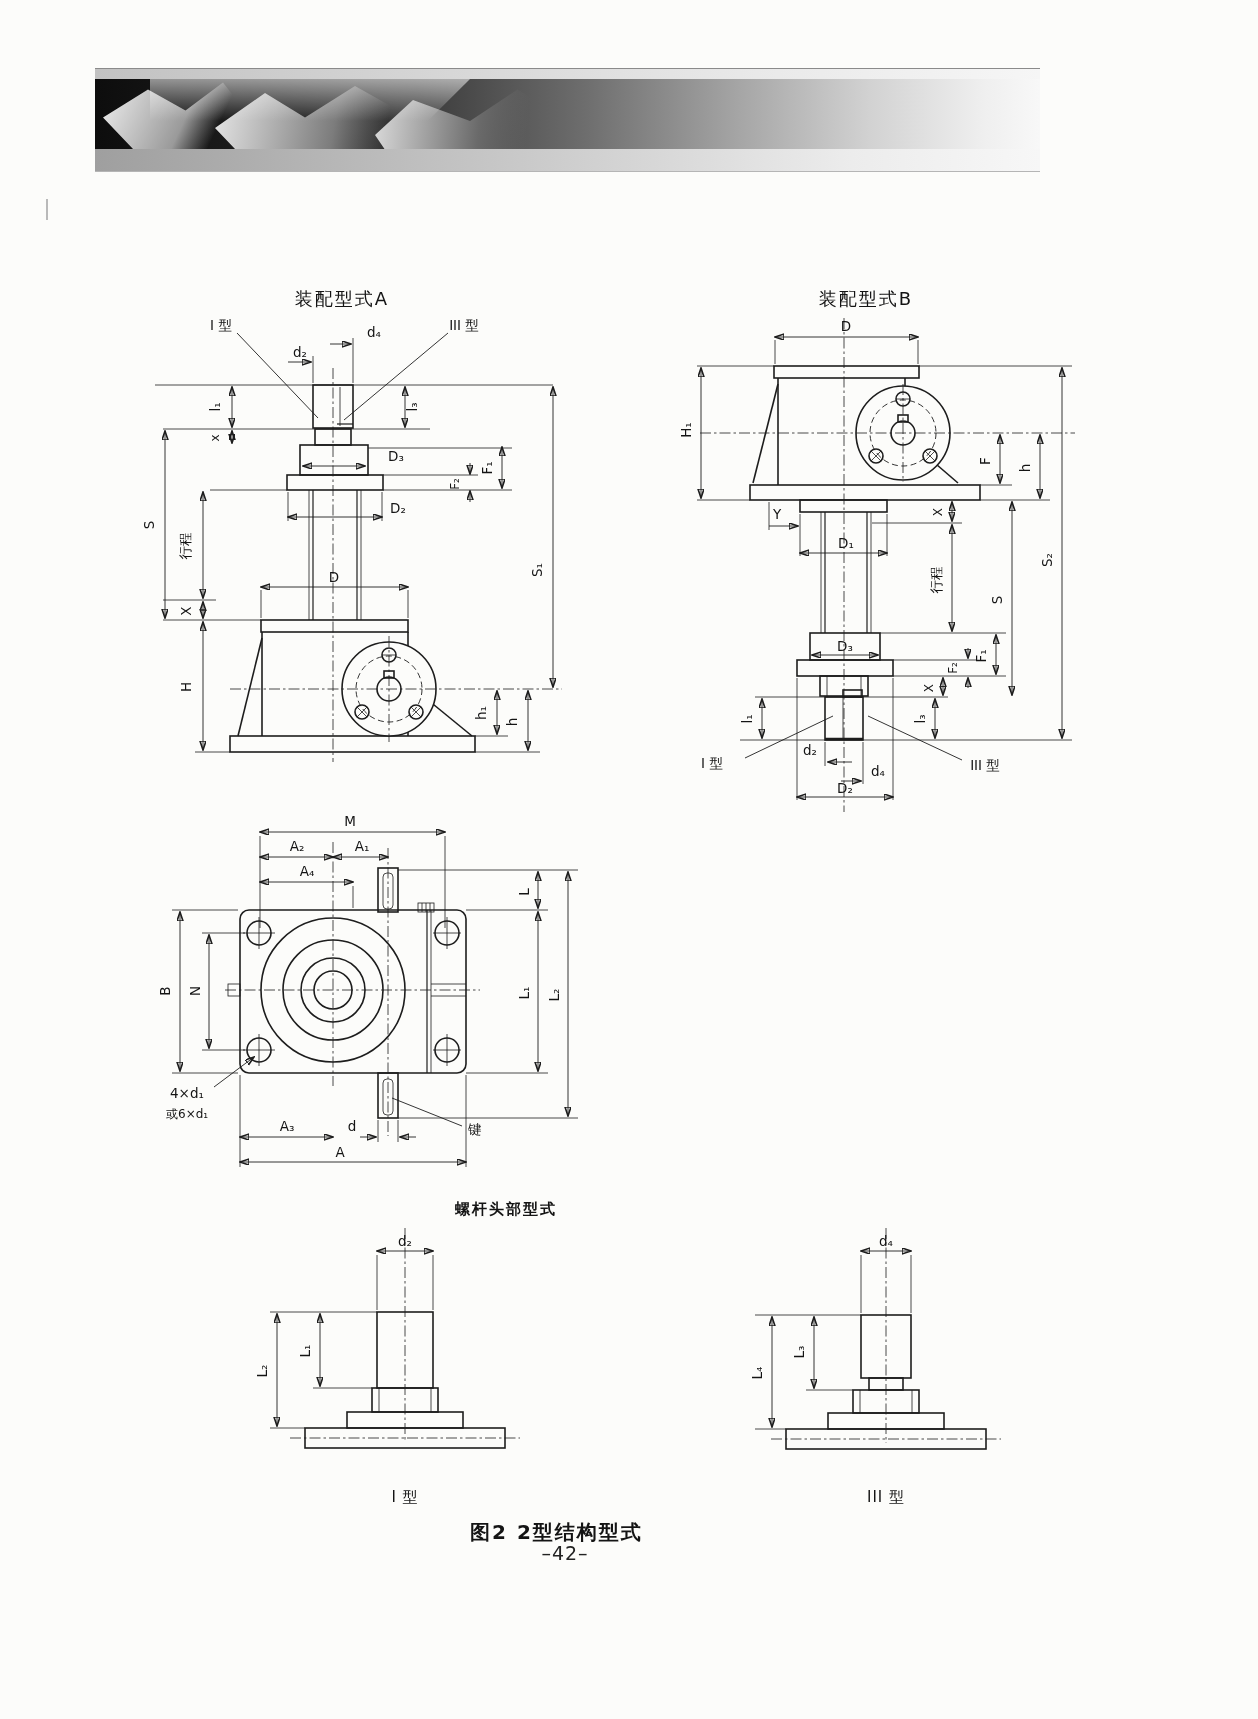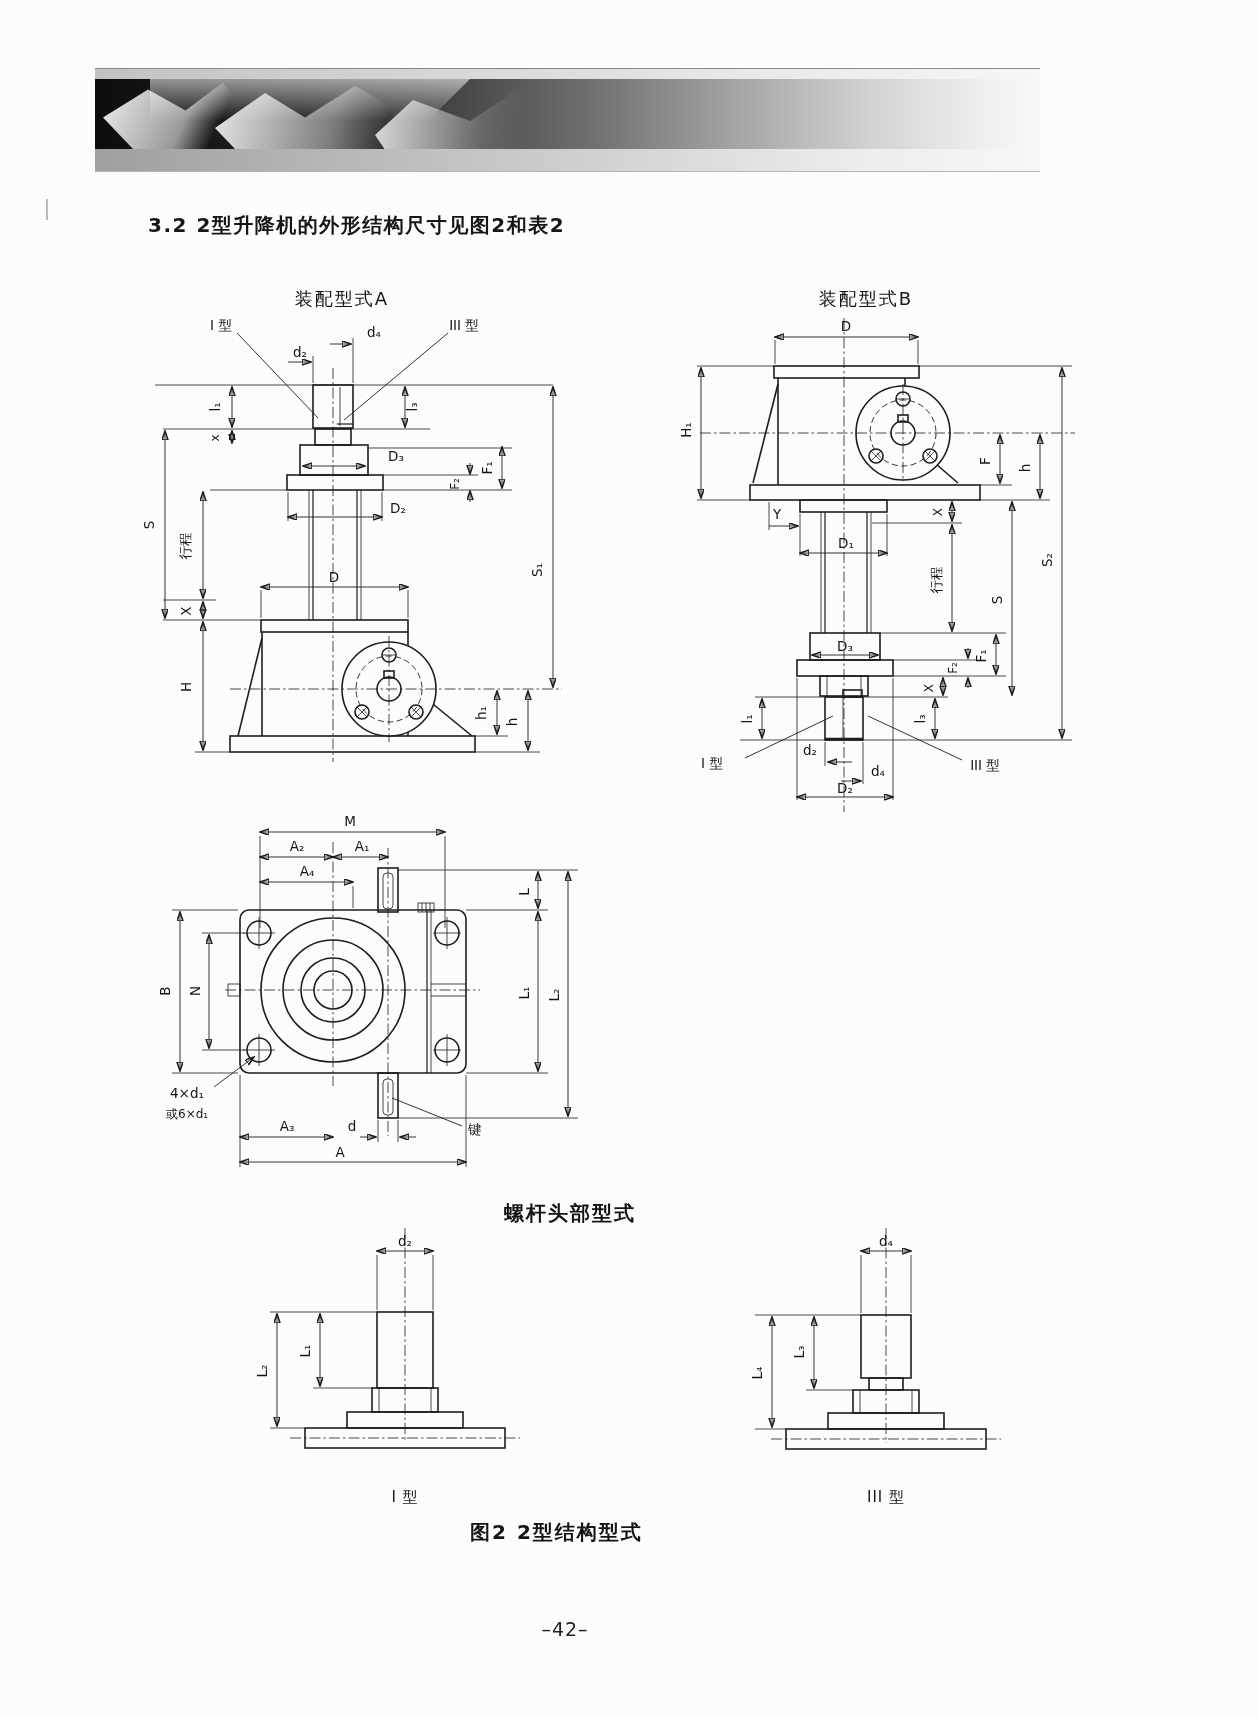--- a/index.html
+++ b/index.html
@@ -13,23 +13,23 @@
   .band-main{position:relative;height:70px;overflow:hidden;
     background:linear-gradient(to right,#0d0d0d 0%,#1c1c1c 16%,#3a3a3a 34%,#6e6e6e 52%,#a5a5a5 68%,#d2d2d2 82%,#efefef 94%,#f8f8f8 100%)}
   .swoosh{position:absolute;top:0;height:100%}
   .sw1{left:8px;width:150px;background:linear-gradient(115deg,#f2f2f2,#9a9a9a 55%,transparent 75%);clip-path:polygon(0 55%,30% 15%,55% 45%,80% 5%,100% 60%,70% 100%,20% 100%)}
   .sw2{left:120px;width:200px;background:linear-gradient(100deg,#e8e8e8,#7c7c7c 60%,transparent 85%);clip-path:polygon(0 70%,25% 20%,45% 55%,70% 10%,95% 50%,100% 100%,10% 100%)}
   .sw3{left:280px;width:190px;background:linear-gradient(95deg,#dcdcdc,#6a6a6a 55%,transparent 80%);clip-path:polygon(0 80%,20% 30%,50% 60%,75% 15%,100% 55%,85% 100%,5% 100%)}
   .sw4{left:55px;width:320px;background:linear-gradient(to bottom,rgba(255,255,255,.55),rgba(255,255,255,0) 60%);clip-path:polygon(0 0,100% 0,78% 100%,0 65%)}
   .band-bottom{height:23px;border-bottom:1px solid #b5b5b5;background:linear-gradient(to right,#9f9f9f,#c9c9c9 45%,#ececec 80%,#f7f7f7)}
 
   .heading{position:absolute;left:148px;top:212px;font-size:20px;font-weight:600;letter-spacing:1.5px;color:#161616;white-space:nowrap}
-  .section-title{position:absolute;left:455px;top:1200px;width:230px;text-align:center;font-size:20px;font-weight:700;color:#141414;letter-spacing:2px}
+  .section-title{position:absolute;left:455px;top:1200px;width:230px;font-size:15px;font-weight:700;color:#141414;letter-spacing:2px}
   .fig-caption{position:absolute;left:470px;top:1519px;width:260px;text-align:left;font-size:20px;font-weight:700;color:#141414;letter-spacing:2px}
-  .page-num{position:absolute;left:498px;top:1618px;width:134px;text-align:center;font-size:19px;color:#222;letter-spacing:1px}
+  .page-num{position:absolute;left:498px;top:1542px;width:134px;text-align:center;font-size:19px;color:#222;letter-spacing:1px}
   .tick{position:absolute;left:46px;top:199px;width:2px;height:21px;background:#b9b9b9}
 
   svg{position:absolute;overflow:visible}
   svg line,svg rect,svg circle,svg path{stroke:#1d1d1d;fill:none;stroke-width:1.6px}
   .tl line,.tl rect,line.tl,rect.tl{stroke-width:.8px}
   .md line,.md rect,line.md{stroke-width:1.2px}
   .hv{stroke-width:2.3px}
   .dim line{stroke-width:.9px}
   .cl line{stroke-width:.8px;stroke-dasharray:11 3 2.5 3}
   circle.dc{stroke-dasharray:6 3.5;stroke-width:.9px}
@@ -59,21 +59,20 @@
       <div class="swoosh sw1"></div>
       <div class="swoosh sw2"></div>
       <div class="swoosh sw3"></div>
       <div class="swoosh sw4"></div>
     </div>
     <div class="band-bottom"></div>
   </div>
 
   <div class="tick"></div>
 
-  <div class="heading">3.2 2型升降机的外形结构尺寸见图2和表2</div>
 
   <svg style="left:140px;top:283px" width="440" height="487" viewBox="140 283 440 487">
     <g>
       <rect x="261" y="620" width="147" height="12" stroke-width="1.8"></rect>
       <line x1="262" y1="632" x2="262" y2="736"></line>
       <line x1="408" y1="632" x2="408" y2="736"></line>
       <line x1="262" y1="638" x2="238" y2="736"></line>
       <line x1="428" y1="700" x2="472" y2="736"></line>
       <rect x="230" y="736" width="245" height="16"></rect>
       <circle cx="389" cy="689" r="47" class="pf" stroke-width="1.7"></circle>

